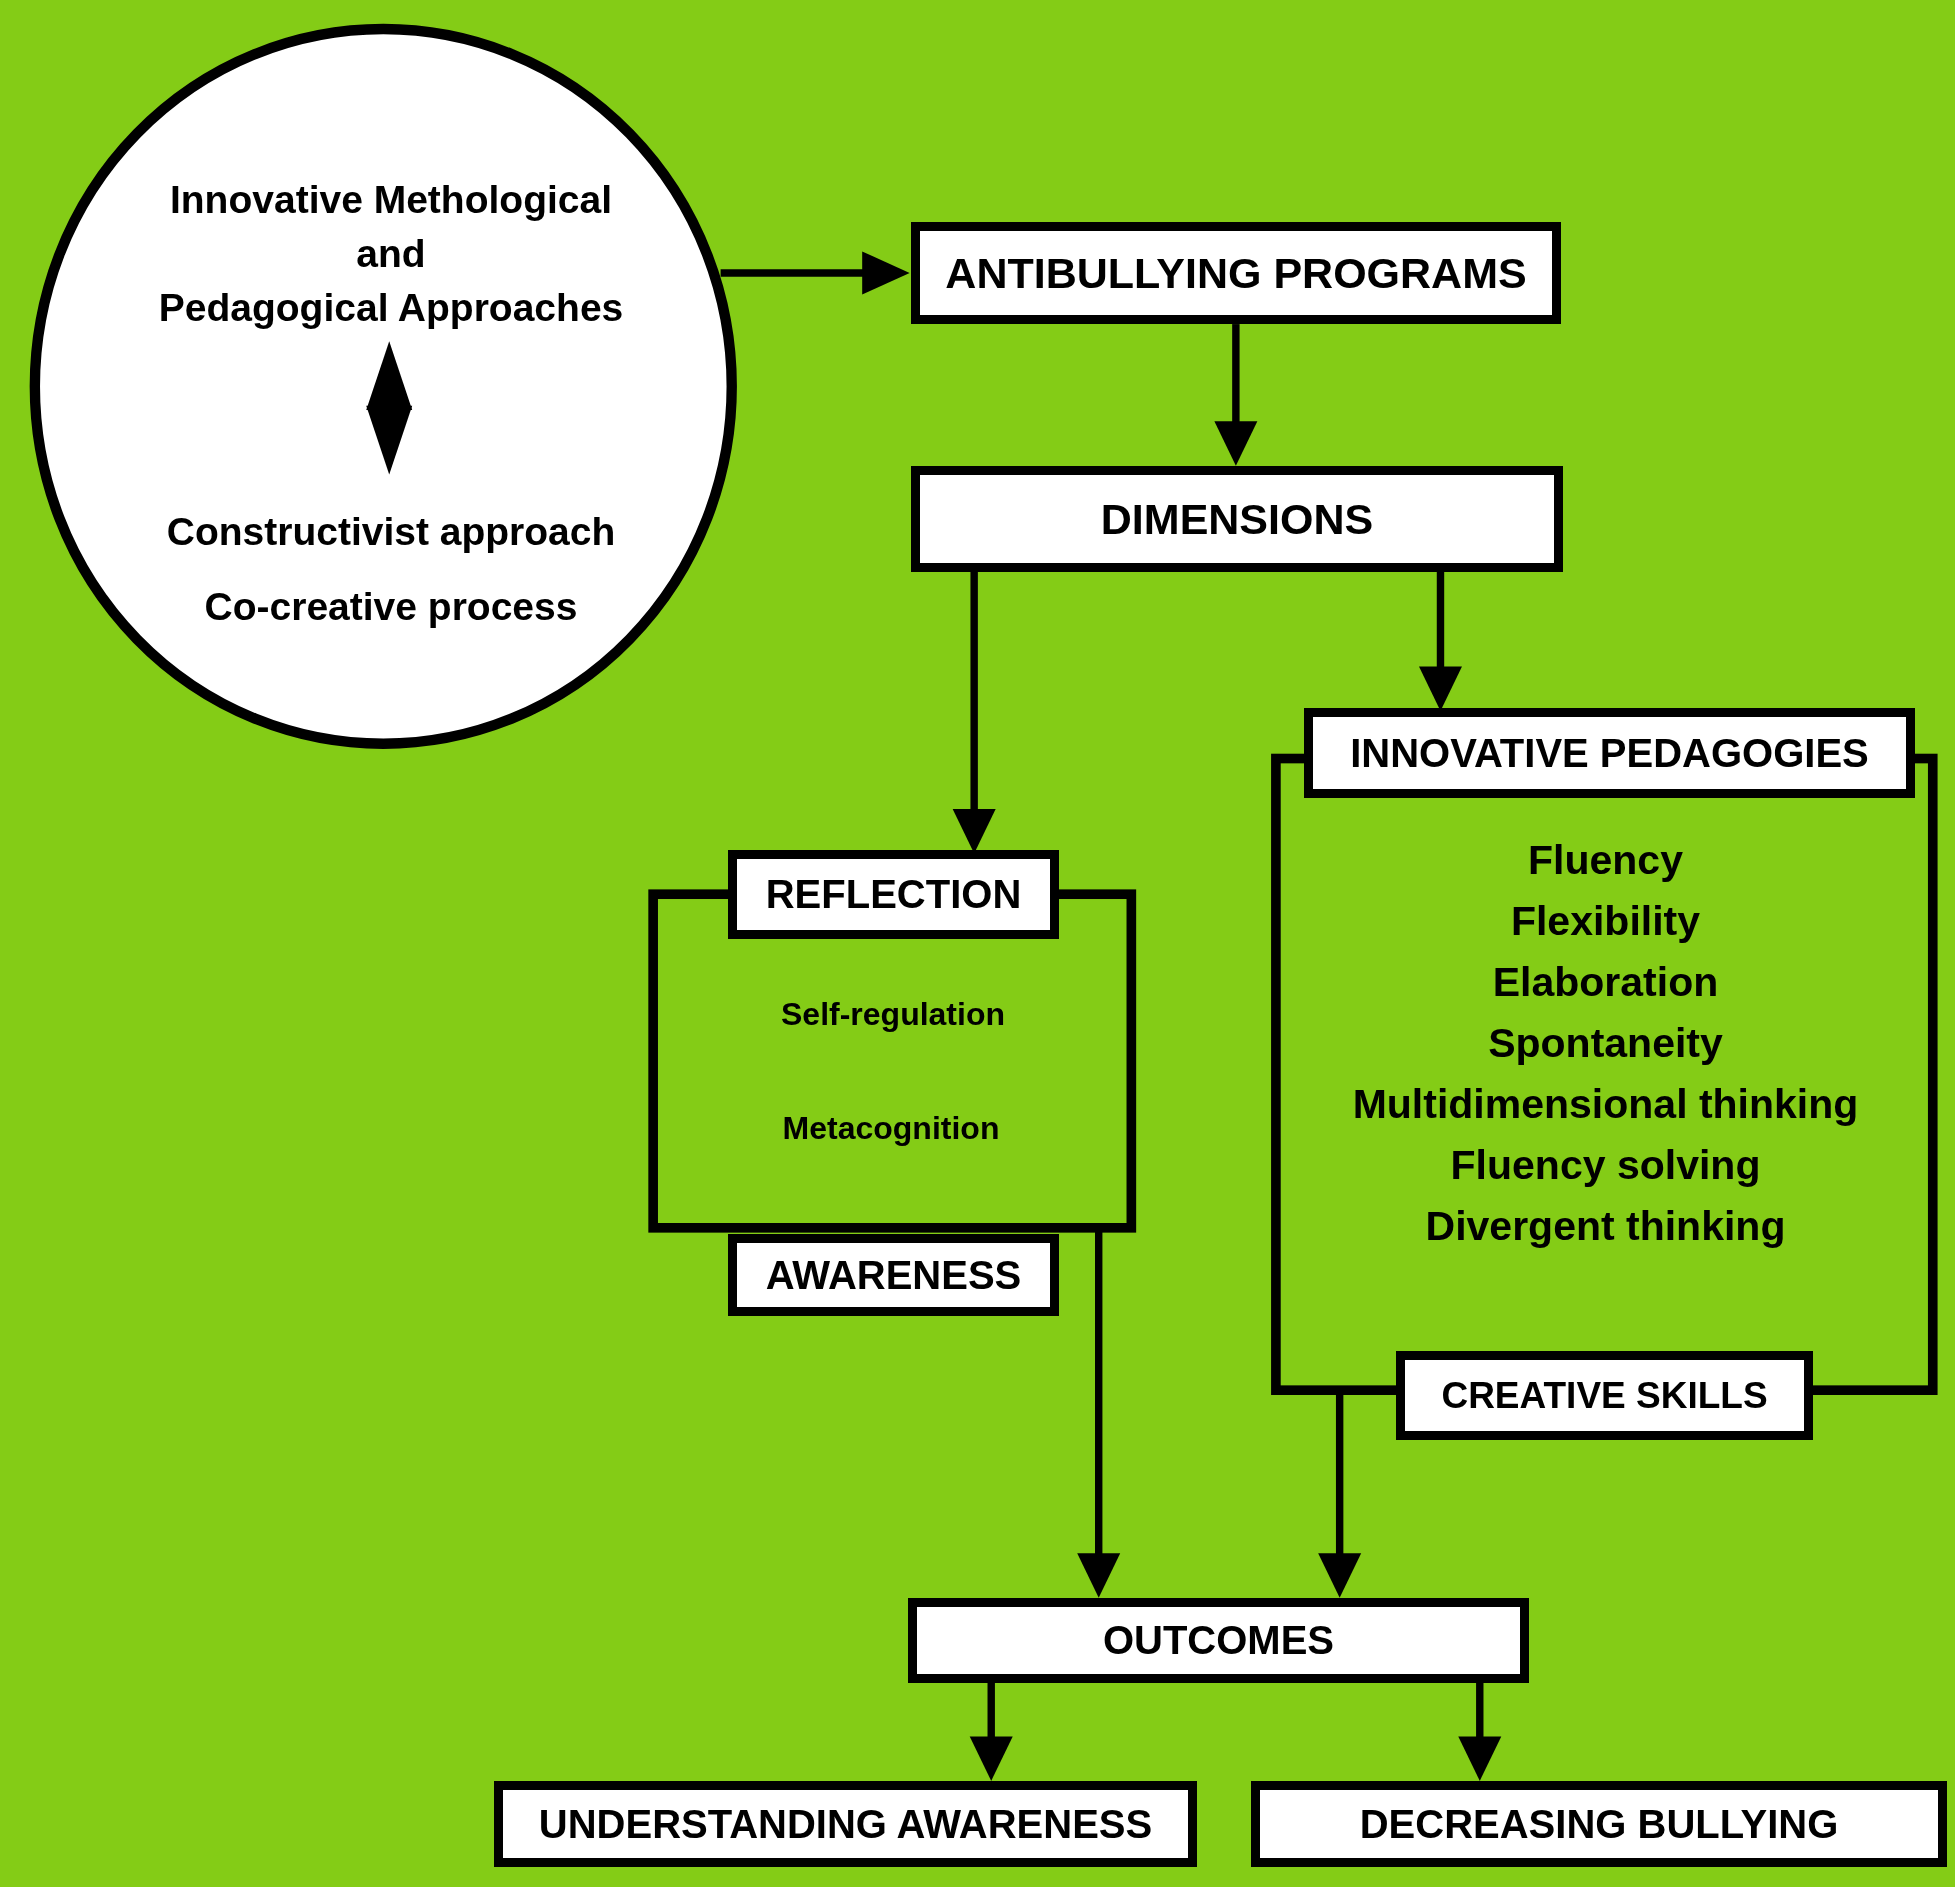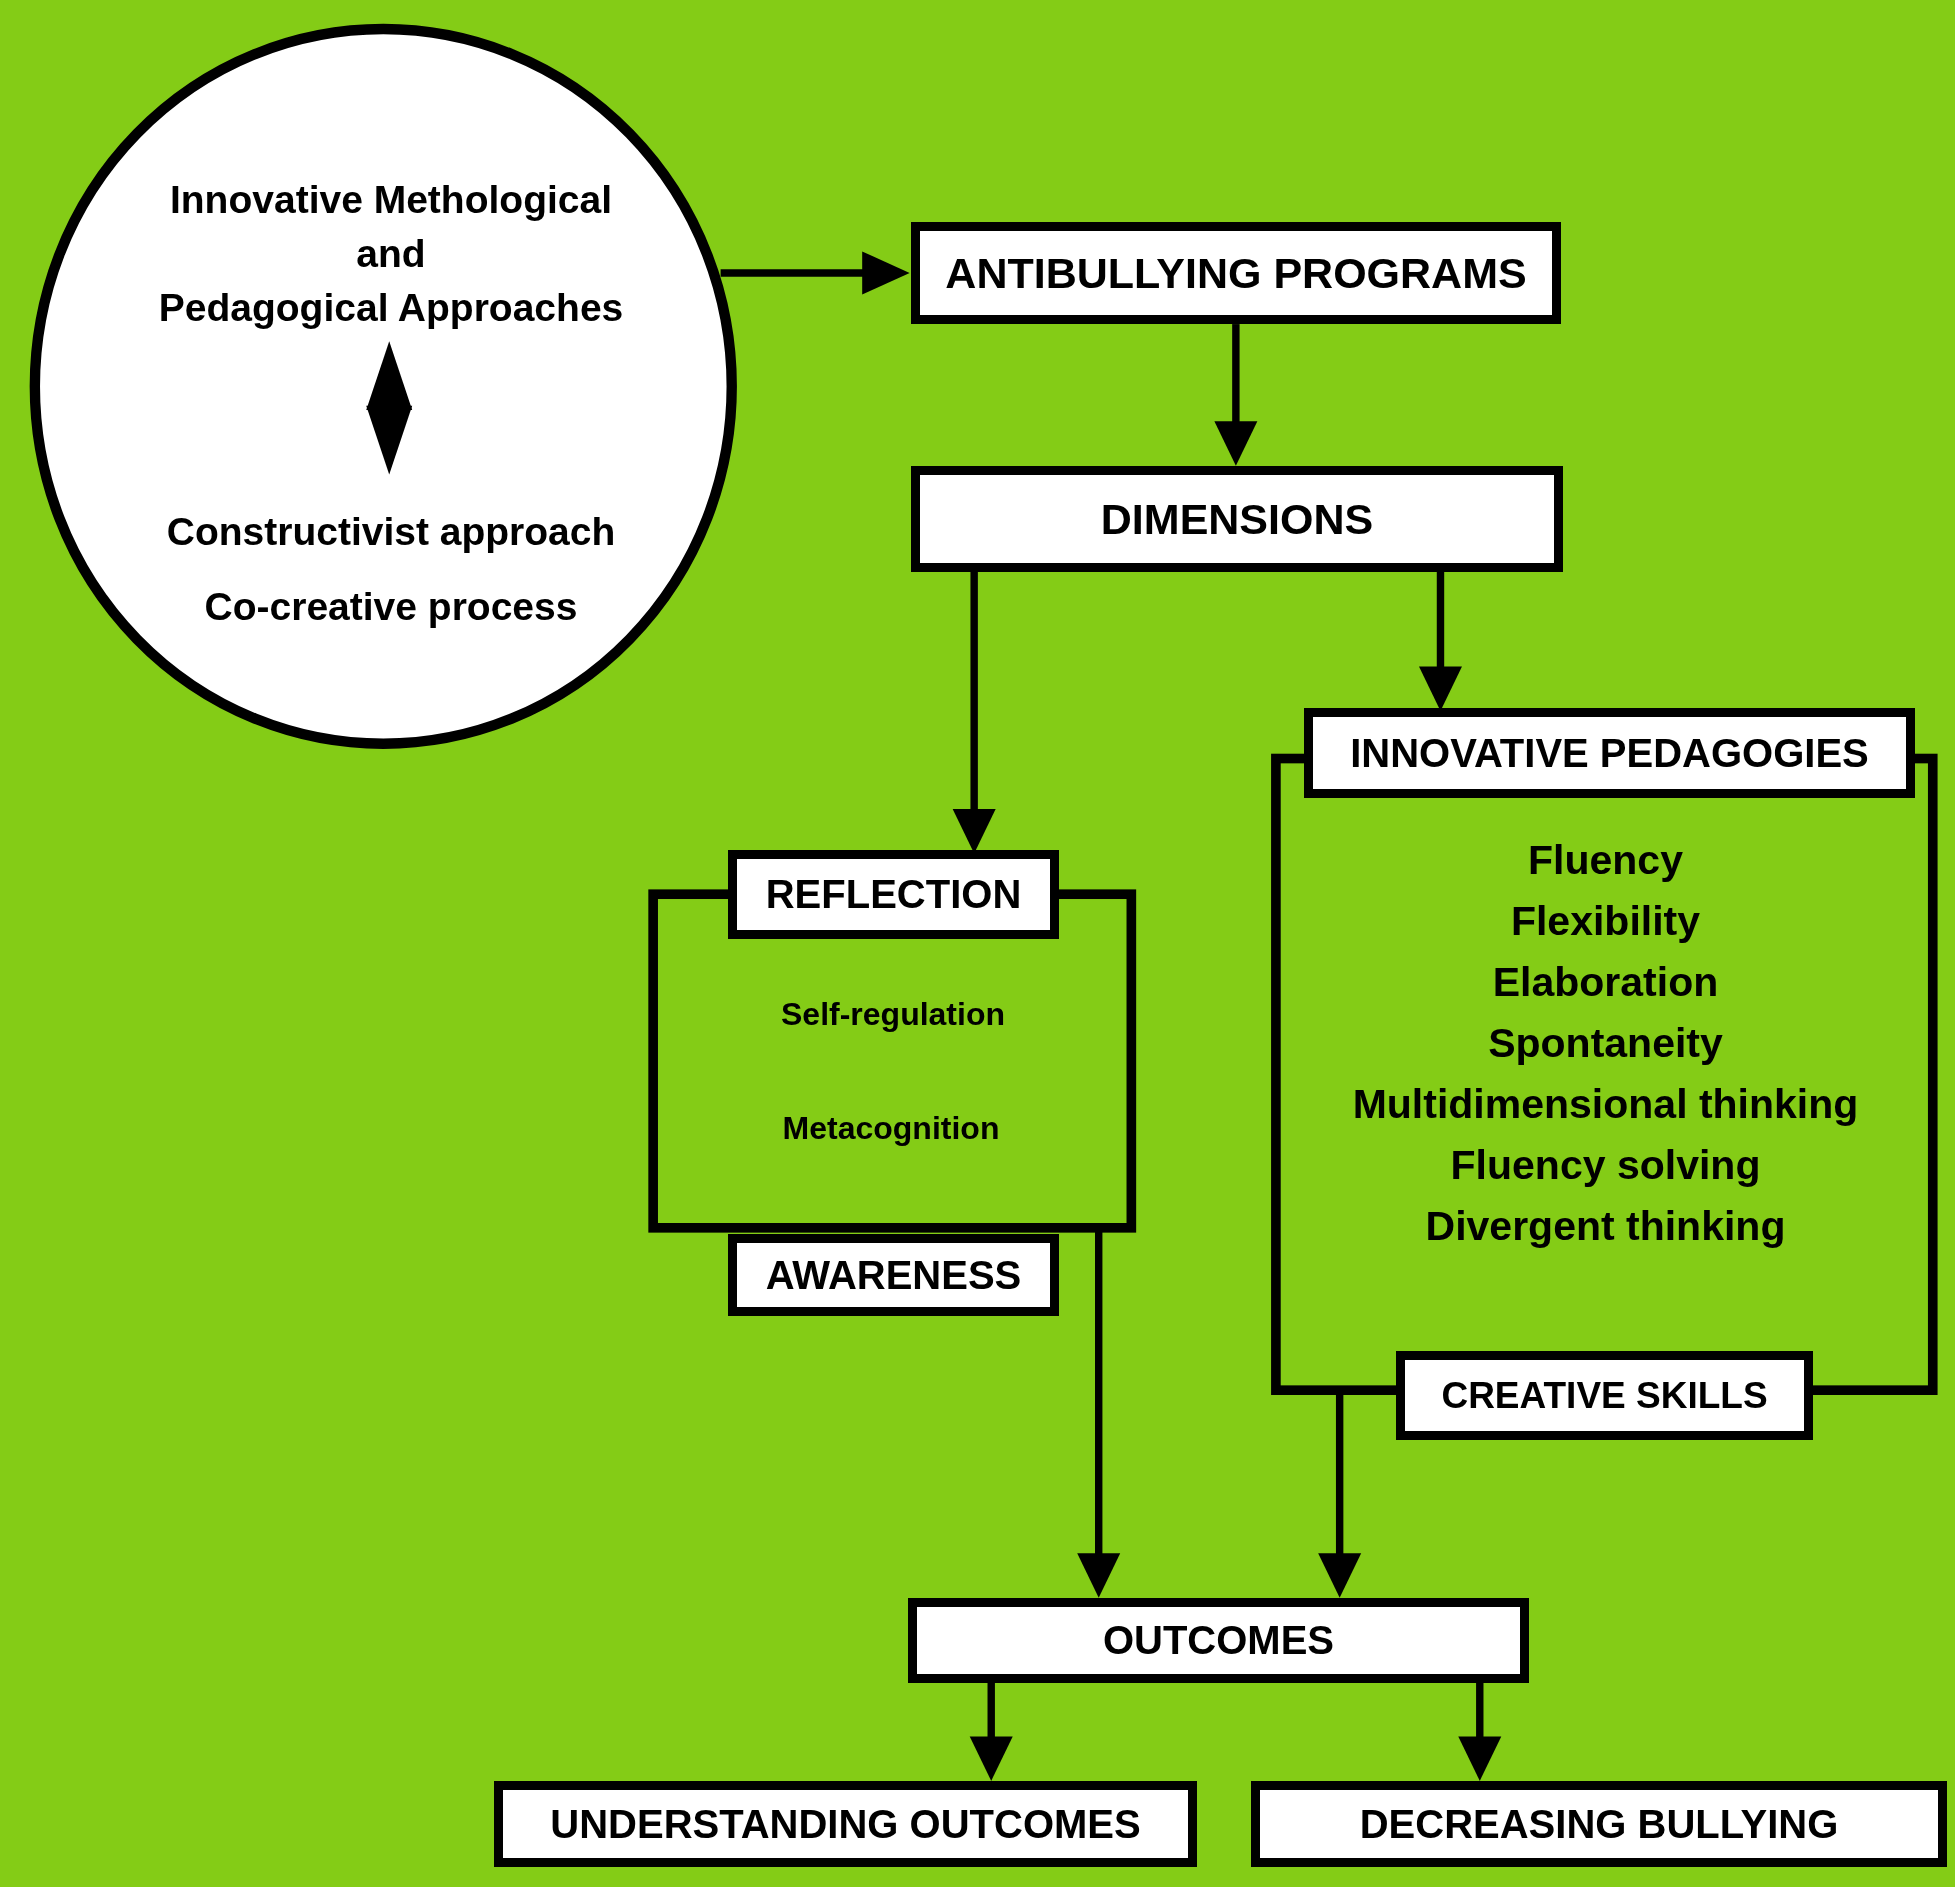--- a/index.html
+++ b/index.html
@@ -139,18 +139,18 @@
     <div class="skill-item">Spontaneity</div>
     <div class="skill-item">Multidimensional thinking</div>
     <div class="skill-item">Fluency solving</div>
     <div class="skill-item">Divergent thinking</div>
   </div>
 
   <div class="node lbl-md" style="left:1396px;top:1351px;width:417px;height:89px;">CREATIVE SKILLS</div>
 
   <div class="node lbl-lg" style="left:908px;top:1598px;width:621px;height:85px;">OUTCOMES</div>
 
-  <div class="node lbl-lg" style="left:494px;top:1781px;width:703px;height:86px;">UNDERSTANDING OUTCOMES</div>
+  <div class="node lbl-lg" style="left:494px;top:1781px;width:703px;height:86px;">UNDERSTANDING AWARENESS</div>
 
   <div class="node lbl-lg" style="left:1251px;top:1781px;width:696px;height:86px;">DECREASING BULLYING</div>
 
 </div>
 
 
 </body></html>

